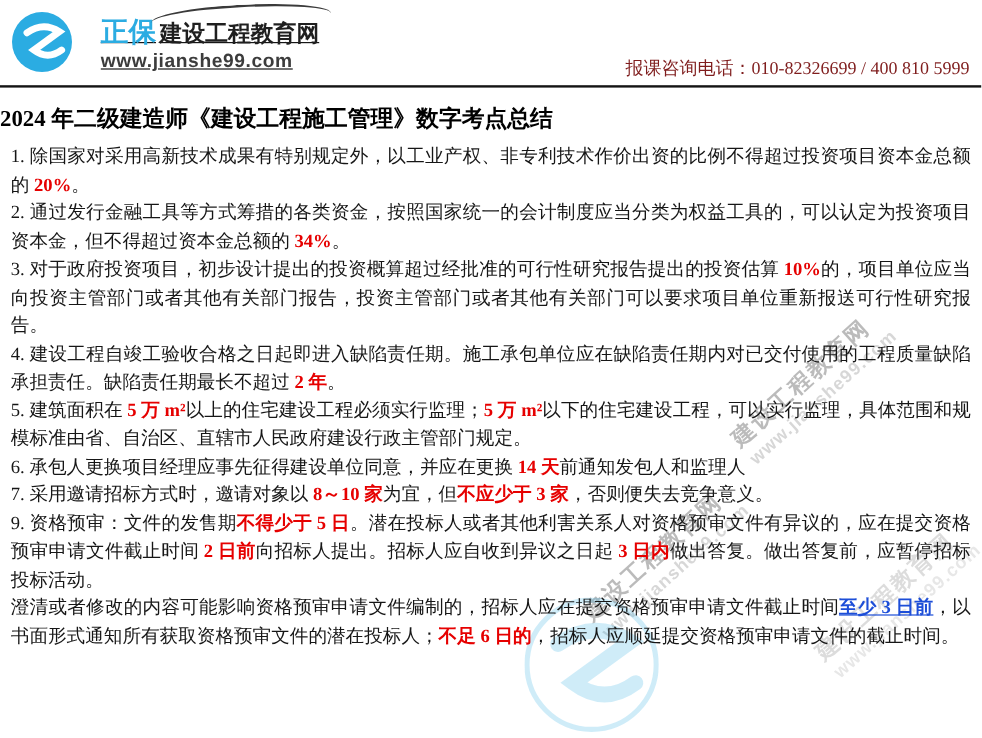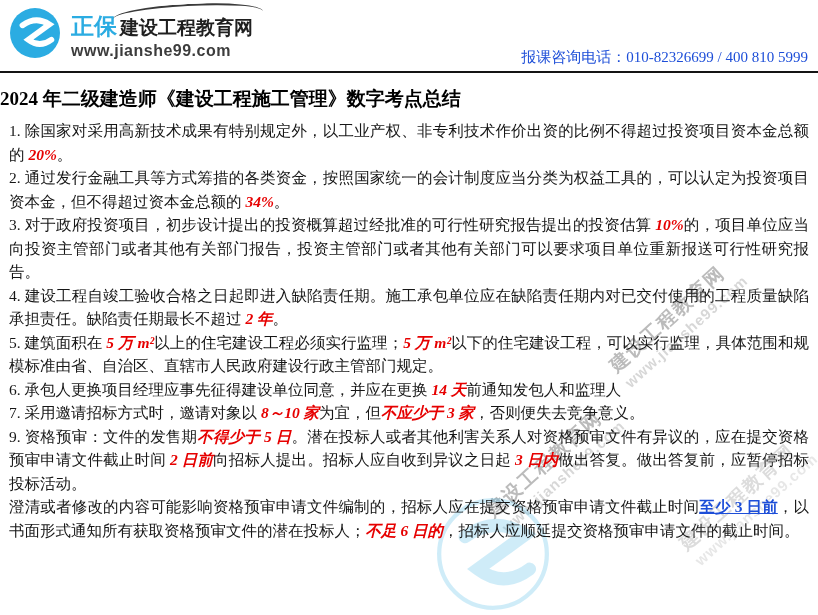--- a/index.html
+++ b/index.html
@@ -6,38 +6,38 @@
   .page{
     position:relative;
     width:818px;height:615px;
     overflow:hidden;
     background:#ffffff;
     font-family:"Liberation Serif","DejaVu Serif",serif;
     color:#161616;
   }
   
   .header{position:relative;height:71px;border-bottom:2px solid #141414;}
-  .logo{position:absolute;left:10px;top:8px;display:flex;align-items:flex-start;gap:11px;}
+  .logo{position:absolute;left:10px;top:8px;display:flex;align-items:center;gap:24px;text-decoration:underline;}
   .logo-mark{width:50px;height:50px;flex:0 0 auto;}
   .logo-text{position:relative;padding-top:6px;}
   .logo-arc{position:absolute;left:42px;top:-4px;width:150px;height:20px;
     border-top:2px solid #3a3a3a;border-radius:50%;transform:rotate(-3deg);}
   .logo-line1{font-family:"Liberation Sans","DejaVu Sans",sans-serif;font-weight:bold;line-height:24px;white-space:nowrap;}
   .brand-blue{color:#2bace2;font-size:23px;margin-right:3px;}
   .brand-dark{color:#1f1f1f;font-size:19px;}
   .logo-url{font-family:"Liberation Sans","DejaVu Sans",sans-serif;font-weight:bold;
     color:#3c3c3c;font-size:16px;letter-spacing:.5px;line-height:20px;}
-  .phone{position:absolute;right:10px;bottom:4px;font-size:15px;color:#1d4ed8;white-space:nowrap;}
+  .phone{position:absolute;right:10px;bottom:4px;font-size:15px;color:#7f1d1d;white-space:nowrap;}
   
   .title{margin:13px 0 7px;text-align:left;font-size:19px;font-weight:bold;color:#000;}
   
   .content{position:relative;z-index:1;padding:0 9px;font-size:15.5px;line-height:23.5px;
     text-align:justify;}
   .content p{margin:0;}
-  .red{color:#e60000;font-weight:bold;font-style:italic;}
+  .red{color:#e60000;font-weight:bold;}
   .red-u{color:#1d4ed8;font-weight:bold;text-decoration:underline;}
   
   .wm{position:absolute;z-index:0;transform:rotate(-42deg);pointer-events:none;
     font-family:"Liberation Sans","DejaVu Sans",sans-serif;font-weight:bold;white-space:nowrap;}
   .wm-zh{font-size:19px;color:rgba(105,105,105,.45);letter-spacing:2px;}
   .wm-url{font-size:15px;color:rgba(150,150,150,.38);letter-spacing:1px;}
   .wm-light .wm-zh{color:rgba(140,140,140,.30);}
   .wm-light .wm-url{color:rgba(170,170,170,.28);}
   .wm-logo{position:absolute;z-index:0;opacity:.22;pointer-events:none;}
 </style>

